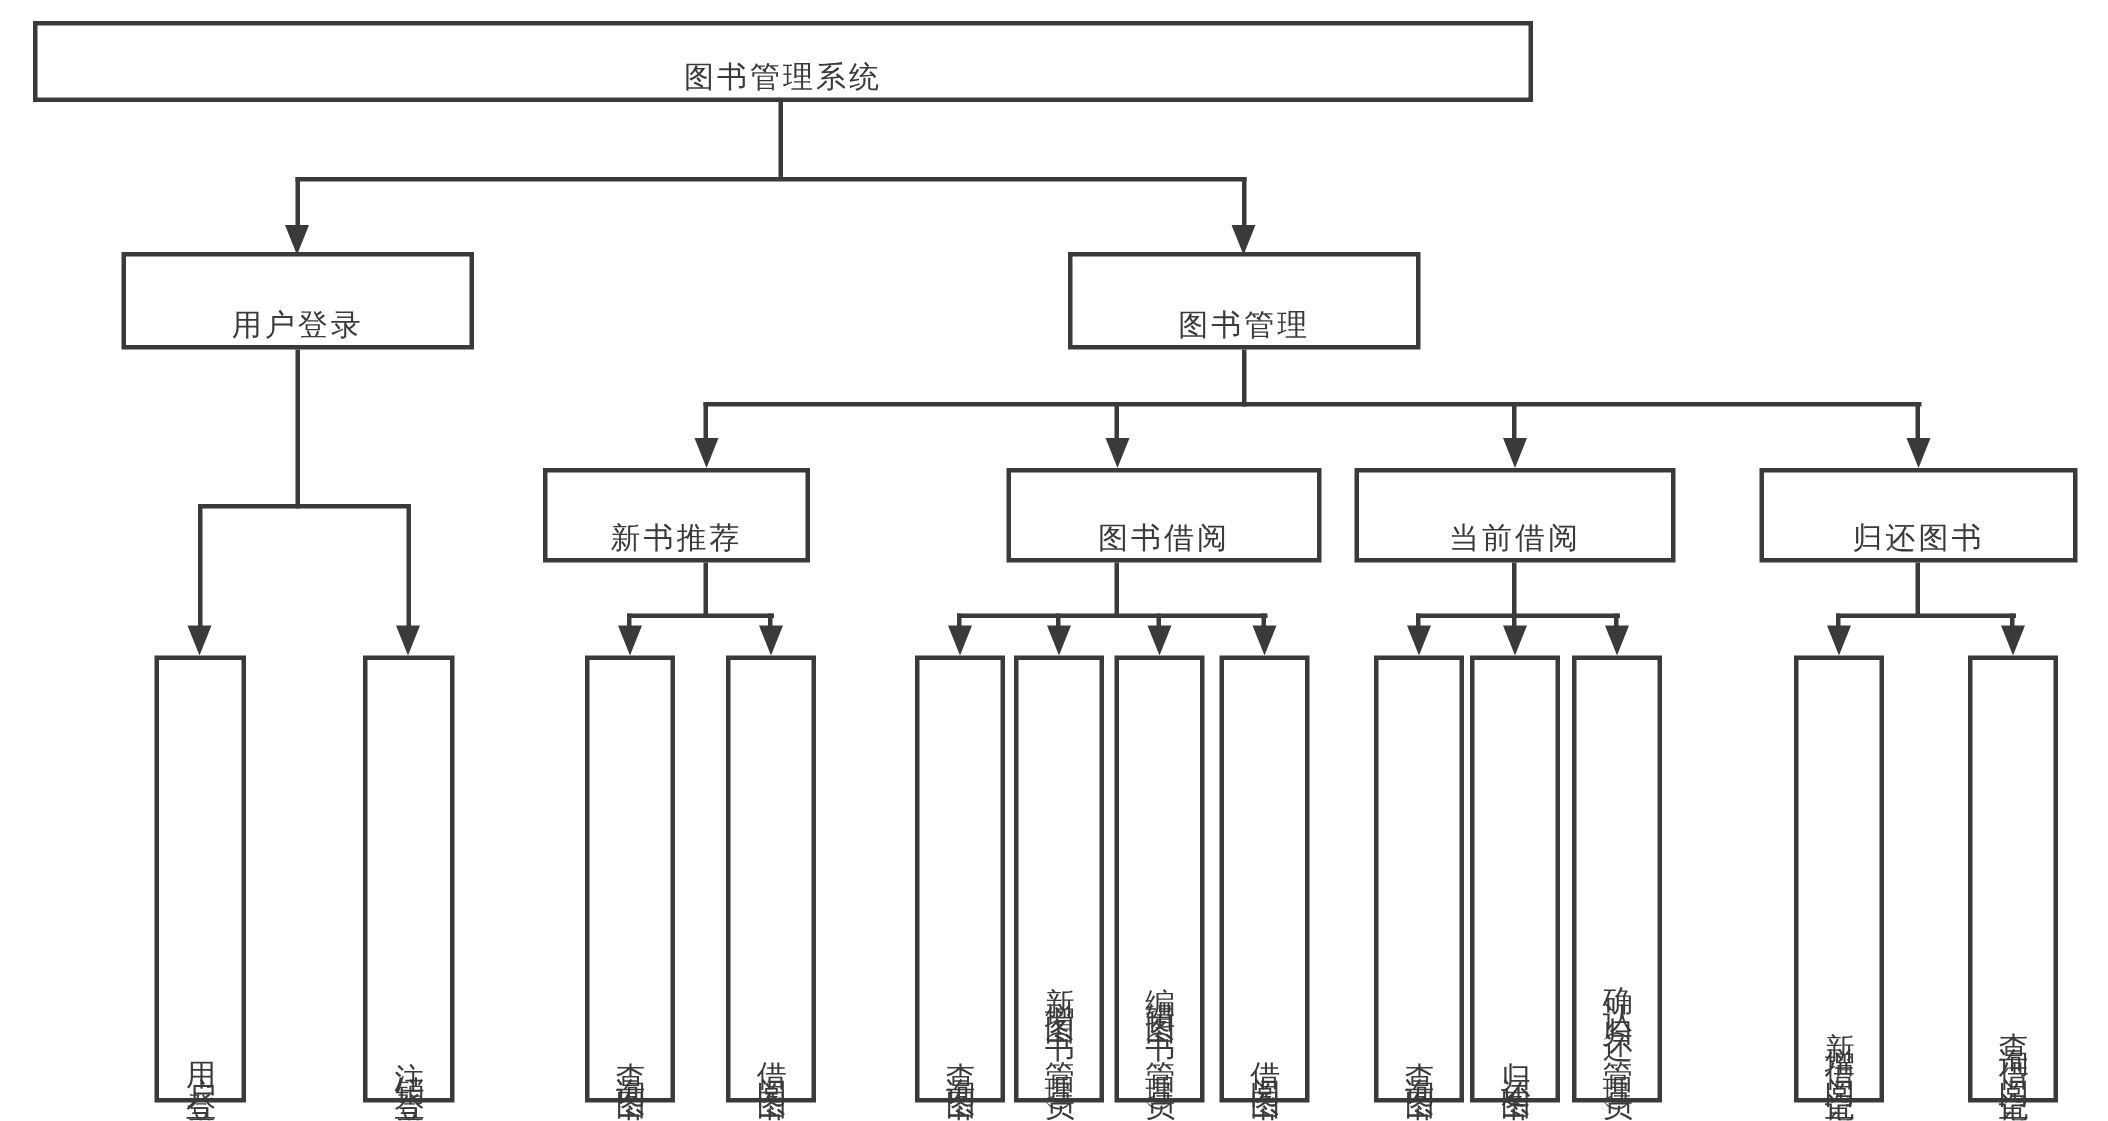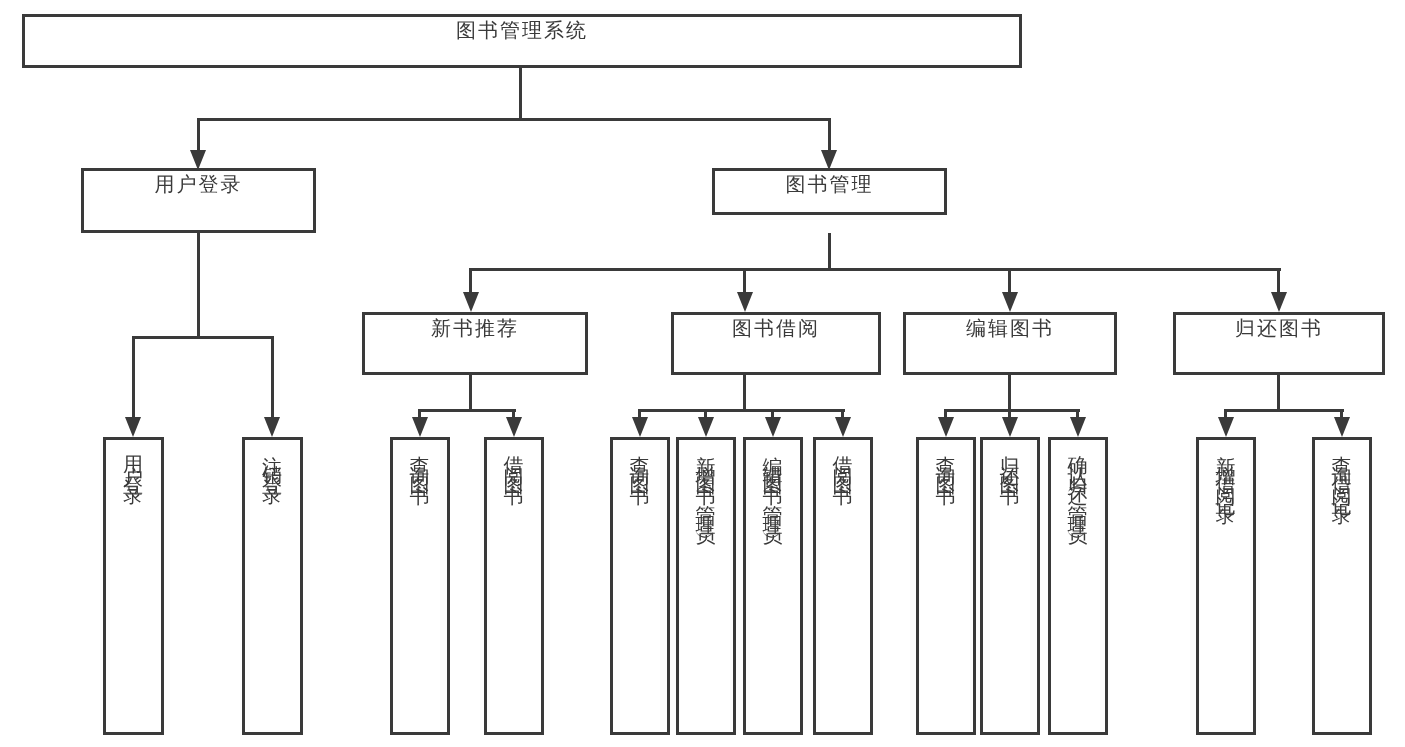--- a/index.html
+++ b/index.html
@@ -1,19 +1,19 @@
 <!DOCTYPE html>
 <html style="--line: #3a3a3a; --text: #3a3a3a; --watermark: #bdbdbd;"><head>
 <meta charset="utf-8">
 <style>
   *{box-sizing:border-box;margin:0;padding:0}
   html,body{background:#fff}
   body{font-family:"Liberation Sans","DejaVu Sans",sans-serif}
   .canvas{position:relative;width:1405px;height:747px;background:#fff;overflow:hidden;color:var(--text,#3a3a3a)}
-  .box{position:absolute;border:3px solid var(--line,#3a3a3a);background:#fff;display:flex;align-items:flex-start;justify-content:center}
+  .box{position:absolute;border:3px solid var(--line,#3a3a3a);background:#fff;display:flex;align-items:flex-end;justify-content:center}
   .box .lbl{font-size:20px;letter-spacing:2px;color:var(--text,#3a3a3a);white-space:nowrap}
   .vbox .lbl{writing-mode:vertical-rl;text-orientation:mixed;letter-spacing:10px;line-height:1;white-space:normal}
   .hl{position:absolute;height:3px;background:var(--line,#3a3a3a)}
   .vl{position:absolute;width:3px;background:var(--line,#3a3a3a)}
   .arrow{position:absolute;width:0;height:0;border-left:8px solid transparent;border-right:8px solid transparent;border-top:20px solid var(--line,#3a3a3a)}
   .watermark{position:absolute;left:1156px;top:714px;font-size:19px;color:var(--watermark,#bdbdbd);letter-spacing:1px;white-space:nowrap}
 </style>
 </head>
 <body>
 
@@ -26,21 +26,21 @@
   <div class="vl" style="left:519px;top:68px;height:52px"></div>
   <div class="hl" style="left:197px;top:118px;width:634px"></div>
   <div class="vl" style="left:197px;top:118px;height:34px"></div>
   <div class="vl" style="left:828px;top:118px;height:34px"></div>
   <div class="arrow" style="left:190px;top:150px"></div>
   <div class="arrow" style="left:821px;top:150px"></div>
 
   <div class="box" style="left:81px;top:168px;width:235px;height:65px">
     <span class="lbl">用户登录</span>
   </div>
-  <div class="box" style="left:712px;top:168px;width:235px;height:47px">
+  <div class="box" style="left:712px;top:168px;width:235px;height:65px">
     <span class="lbl">图书管理</span>
   </div>
 
   <div class="vl" style="left:197px;top:233px;height:106px"></div>
   <div class="hl" style="left:132px;top:336px;width:142px"></div>
   <div class="vl" style="left:132px;top:336px;height:82px"></div>
   <div class="vl" style="left:271px;top:336px;height:82px"></div>
   <div class="arrow" style="left:125px;top:417px"></div>
   <div class="arrow" style="left:264px;top:417px"></div>
 
@@ -48,28 +48,28 @@
   <div class="hl" style="left:469px;top:268px;width:812px"></div>
   <div class="vl" style="left:469px;top:268px;height:26px"></div>
   <div class="vl" style="left:743px;top:268px;height:26px"></div>
   <div class="vl" style="left:1008px;top:268px;height:26px"></div>
   <div class="vl" style="left:1277px;top:268px;height:26px"></div>
   <div class="arrow" style="left:463px;top:292px"></div>
   <div class="arrow" style="left:737px;top:292px"></div>
   <div class="arrow" style="left:1002px;top:292px"></div>
   <div class="arrow" style="left:1271px;top:292px"></div>
 
-  <div class="box" style="left:362px;top:312px;width:226px;height:63px">
+  <div class="box" style="left:362px;top:312px;width:178px;height:63px">
     <span class="lbl">新书推荐</span>
   </div>
   <div class="box" style="left:671px;top:312px;width:210px;height:63px">
     <span class="lbl">图书借阅</span>
   </div>
   <div class="box" style="left:903px;top:312px;width:214px;height:63px">
-    <span class="lbl">编辑图书</span>
+    <span class="lbl">当前借阅</span>
   </div>
   <div class="box" style="left:1173px;top:312px;width:212px;height:63px">
     <span class="lbl">归还图书</span>
   </div>
 
   <div class="vl" style="left:469px;top:375px;height:37px"></div>
   <div class="hl" style="left:418px;top:409px;width:98px"></div>
   <div class="vl" style="left:418px;top:409px;height:10px"></div>
   <div class="vl" style="left:512px;top:409px;height:10px"></div>
   <div class="arrow" style="left:412px;top:417px"></div>

